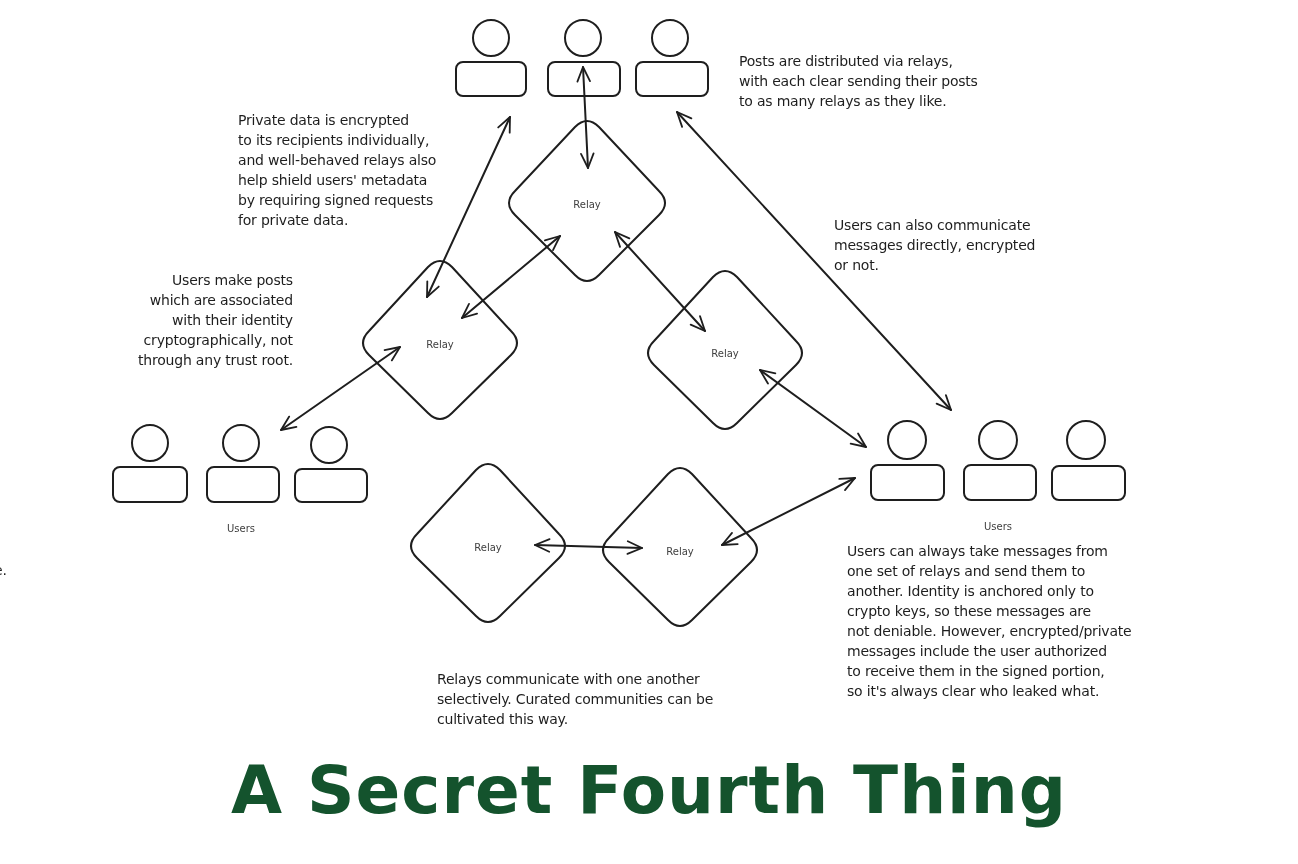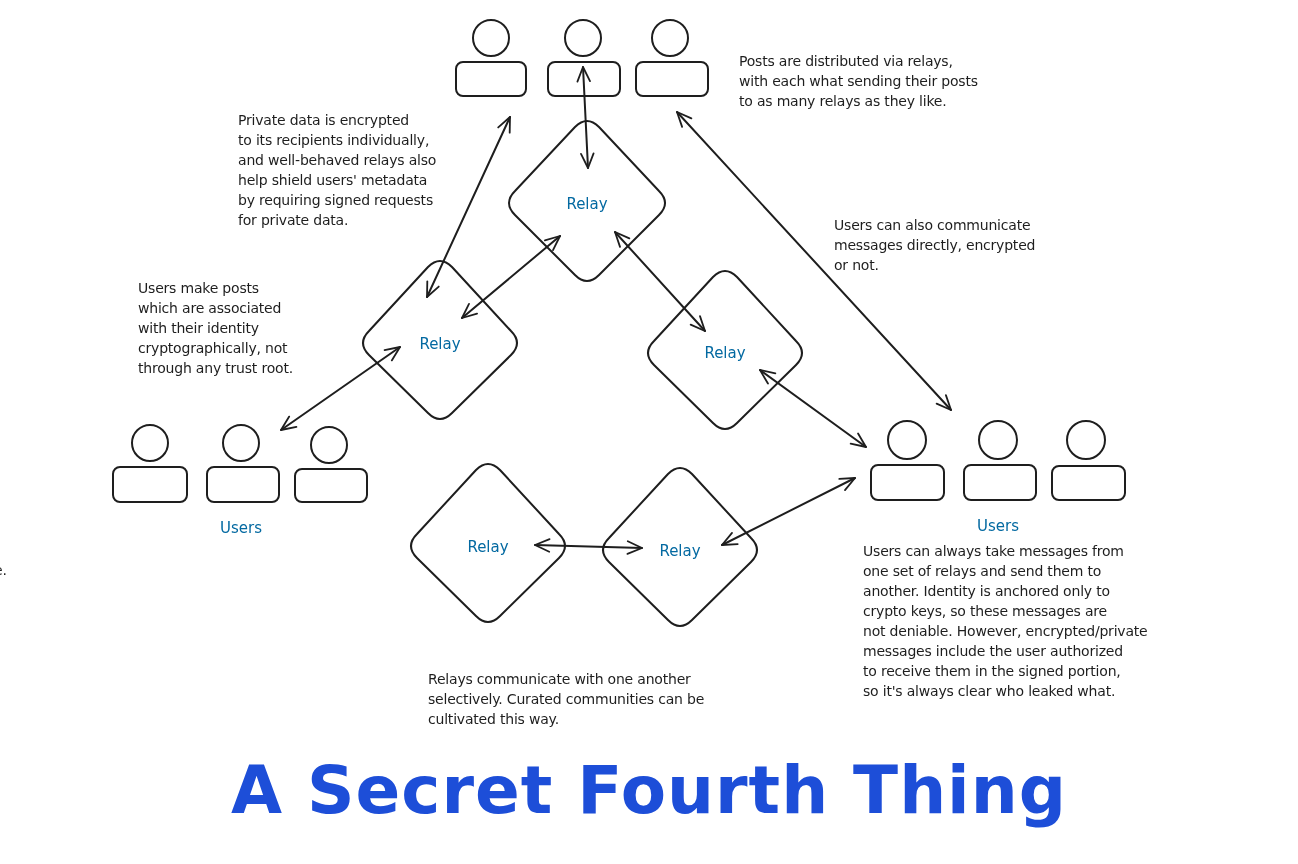--- a/index.html
+++ b/index.html
@@ -1,20 +1,20 @@
 <!DOCTYPE html>
 <html><head>
 <meta charset="utf-8">
 <style>
   html, body { margin: 0; padding: 0; background: #ffffff; }
   body { width: 1298px; height: 864px; position: relative; overflow: hidden; font-family: "DejaVu Sans", sans-serif; color: #1e1e1e; }
   #canvas { position: absolute; left: 0; top: 0; }
   .note { position: absolute; font-family: "DejaVu Sans", sans-serif; font-size: 14px; line-height: 20px; color: #1e1e1e; white-space: pre; letter-spacing: -0.2px; }
-  .label { position: absolute; font-family: "DejaVu Sans", sans-serif; font-size: 15px; color: #0369a1; transform: translate(-50%, -50%); white-space: nowrap; }
-  .title { position: absolute; left: 0; width: 1298px; top: 752px; text-align: center; font-family: "DejaVu Sans", sans-serif; font-size: 66px; font-weight: bold; letter-spacing: 1px; color: #1d4ed8; padding-left: 0; }
+  .label { position: absolute; font-family: "DejaVu Sans", sans-serif; font-size: 10px; color: #404040; transform: translate(-50%, -50%); white-space: nowrap; }
+  .title { position: absolute; left: 0; width: 1298px; top: 752px; text-align: center; font-family: "DejaVu Sans", sans-serif; font-size: 66px; font-weight: bold; letter-spacing: 1px; color: #14532d; padding-left: 0; }
 </style>
 </head>
 <body>
 
 <svg id="canvas" width="1298" height="864" viewBox="0 0 1298 864">
   <defs>
     <marker id="ah" viewBox="0 0 20 20" refX="18" refY="10" markerWidth="18" markerHeight="18" markerUnits="userSpaceOnUse" orient="auto-start-reverse">
       <path d="M2,3 L18,10 L2,17" fill="none" stroke="#1e1e1e" stroke-width="2" stroke-linecap="round" stroke-linejoin="round"></path>
     </marker>
   </defs>
@@ -87,40 +87,40 @@
 <div class="label" style="left:587px; top:204px;">Relay</div>
 <div class="label" style="left:440px; top:344px;">Relay</div>
 <div class="label" style="left:725px; top:353px;">Relay</div>
 <div class="label" style="left:488px; top:547px;">Relay</div>
 <div class="label" style="left:680px; top:551px;">Relay</div>
 
 <div class="label" style="left:241px; top:528px;">Users</div>
 <div class="label" style="left:998px; top:526px;">Users</div>
 
 <div class="note" style="left:739px; top:51px;">Posts are distributed via relays,
-with each what sending their posts
+with each clear sending their posts
 to as many relays as they like.</div>
 <div class="note" style="left:238px; top:110px;">Private data is encrypted
 to its recipients individually,
 and well-behaved relays also
 help shield users' metadata
 by requiring signed requests
 for private data.</div>
 <div class="note" style="left:834px; top:215px;">Users can also communicate
 messages directly, encrypted
 or not.</div>
-<div class="note" style="left:138px; top:278px;">Users make posts
+<div class="note" style="left:138px; top:270px;text-align:right;">Users make posts
 which are associated
 with their identity
 cryptographically, not
 through any trust root.</div>
-<div class="note" style="left:428px; top:669px;">Relays communicate with one another
+<div class="note" style="left:437px; top:669px;">Relays communicate with one another
 selectively. Curated communities can be
 cultivated this way.</div>
-<div class="note" style="left:847px; top:541px;margin-left:16px;">Users can always take messages from
+<div class="note" style="left:847px; top:541px;">Users can always take messages from
 one set of relays and send them to
 another. Identity is anchored only to
 crypto keys, so these messages are
 not deniable. However, encrypted/private
 messages include the user authorized
 to receive them in the signed portion,
 so it's always clear who leaked what.</div>
 <div class="note" style="left:-6px; top:560px;">e.</div>
 
 <div class="title">A Secret Fourth Thing</div>

